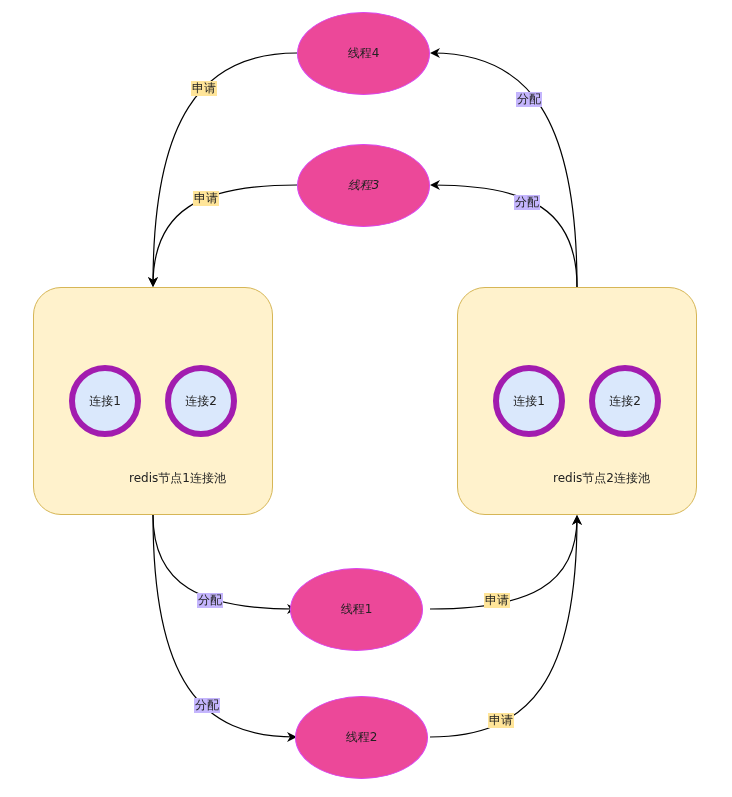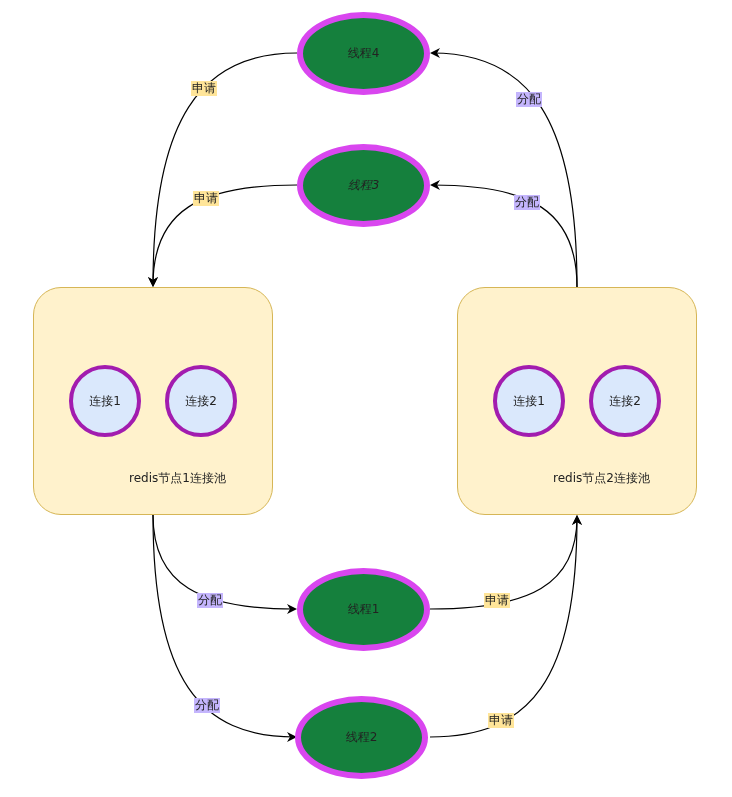--- a/index.html
+++ b/index.html
@@ -1,21 +1,21 @@
 <!DOCTYPE html>
 <html><head>
 <meta charset="utf-8">
 <style>
   html,body{margin:0;padding:0;background:#ffffff;}
   body{width:732px;height:797px;position:relative;overflow:hidden;font-family:"DejaVu Sans","Liberation Sans",sans-serif;}
   svg{position:absolute;left:0;top:0;}
   .node{position:absolute;box-sizing:border-box;display:flex;align-items:center;justify-content:center;font-size:12px;color:#222;}
-  .thread{width:133px;height:83px;border-radius:50%;background:#15803d;border:6px solid #d946ef;}
+  .thread{width:133px;height:83px;border-radius:50%;background:#ec4899;border:1px solid #d946ef;}
   .pool{width:240px;height:228px;border-radius:28px;background:#fff2cc;border:1px solid #d6b656;}
-  .conn{width:72px;height:72px;border-radius:50%;background:#dae8fc;border:4px solid #a21caf;}
+  .conn{width:72px;height:72px;border-radius:50%;background:#dae8fc;border:6px solid #a21caf;}
   .pool-label{position:absolute;font-size:12px;color:#222;width:289px;text-align:center;}
   .elabel{position:absolute;font-size:12px;color:#222;padding:0 1px;line-height:15px;}
   .req{background:#ffe599;}
   .alloc{background:#c4b5fd;}
 </style>
 </head>
 <body>
 
 <svg width="732" height="797">
   <defs>
@@ -40,21 +40,21 @@
 
   <path d="M430,737 C530,737 577,680 577,517" fill="none" stroke="#000" stroke-width="1.2" marker-end="url(#arr)"></path>
 </svg>
 
 <div class="node thread" style="left:297px;top:12px;">
     <span>线程4</span>
   </div>
 <div class="node thread" style="left:297px;top:144px;font-style:italic;">
     <span>线程3</span>
   </div>
-<div class="node thread" style="left:297px;top:568px;">
+<div class="node thread" style="left:290px;top:568px;">
     <span>线程1</span>
   </div>
 <div class="node thread" style="left:295px;top:696px;">
     <span>线程2</span>
   </div>
 
 <div class="node pool" style="left:33px;top:287px;"></div>
 <div class="node conn" style="left:69px;top:365px;">
     <span>连接1</span>
   </div>

